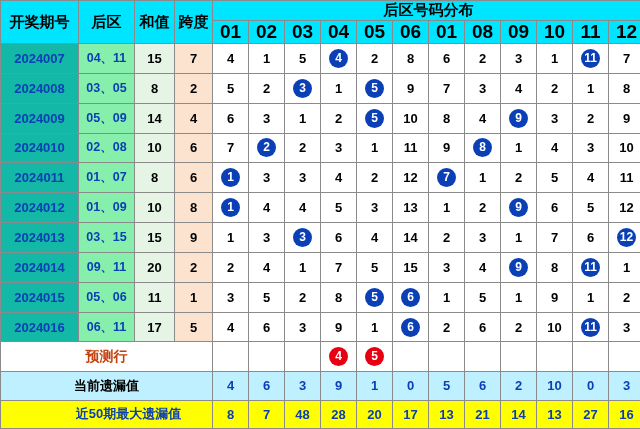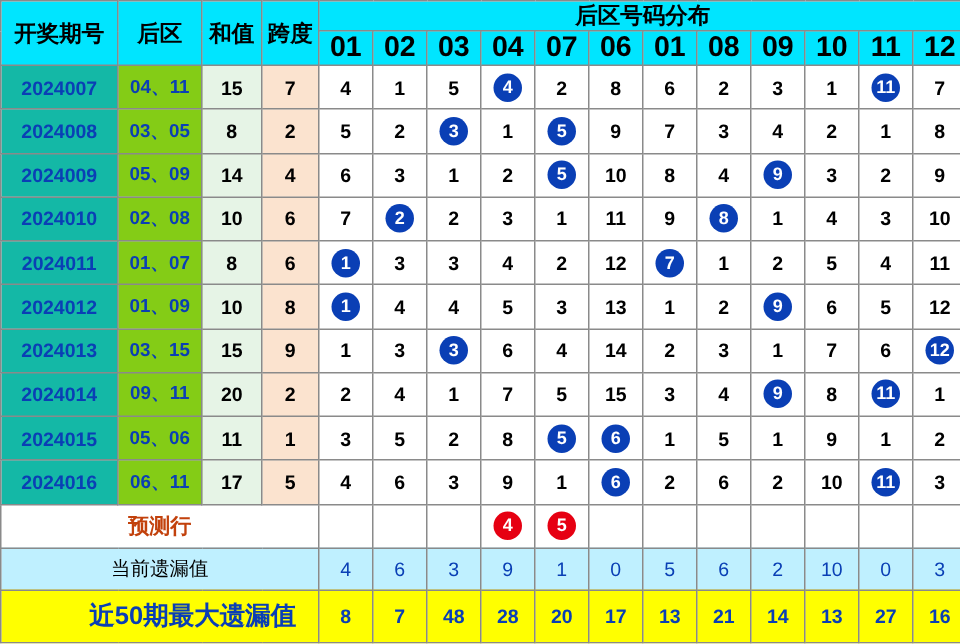--- a/index.html
+++ b/index.html
@@ -39,21 +39,21 @@
   .col-sum{width:40px;}
   .col-span{width:38px;}
   .numcell{width:36px;}
   .issue{
     background:#14b8a6;
     color:#0a3fb5;
     font-weight:bold;
     font-size:13px;
   }
   .back{
-    background:#84cc16;
+    background:#86efac;
     color:#0a3fb5;
     font-weight:bold;
     font-size:12.5px;
   }
   .sum{
     background:#e6f4e6;
     font-weight:bold;
     color:#000;
   }
   .span{
@@ -80,37 +80,37 @@
     background:#ffffff;
   }
   .label-predict{
     color:#c2410c;
     font-weight:bold;
     font-size:14px;
     background:#ffffff;
   }
   .row-miss td{
     background:#bff0ff;
-    font-weight:normal;
+    font-weight:bold;
   }
   .label-miss{
     background:#bff0ff;
     font-weight:bold;
     font-size:13px;
     color:#000;
   }
   .row-max td{
     background:#ffff00;
     font-weight:bold;
     color:#0a3fb5;
   }
   .label-max{
     background:#ffff00;
     font-weight:bold;
-    font-size:17px;
+    font-size:13px;
     color:#e60012;
     padding-left:44px;
   }
   .miss-val{color:#0a3fb5;}
 </style>
 </head>
 <body>
 
 <table>
   <colgroup>
@@ -137,21 +137,21 @@
       <th class="hdr" rowspan="2">后区</th>
       <th class="hdr" rowspan="2">和值</th>
       <th class="hdr" rowspan="2">跨度</th>
       <th class="hdr" colspan="12">后区号码分布</th>
     </tr>
     <tr id="num-header-row">
         <th class="hdr-sub">01</th>
         <th class="hdr-sub">02</th>
         <th class="hdr-sub">03</th>
         <th class="hdr-sub">04</th>
-        <th class="hdr-sub">07</th>
+        <th class="hdr-sub">05</th>
         <th class="hdr-sub">06</th>
         <th class="hdr-sub">01</th>
         <th class="hdr-sub">08</th>
         <th class="hdr-sub">09</th>
         <th class="hdr-sub">10</th>
         <th class="hdr-sub">11</th>
         <th class="hdr-sub">12</th>
       </tr>
   </thead>
   <tbody id="table-body">

